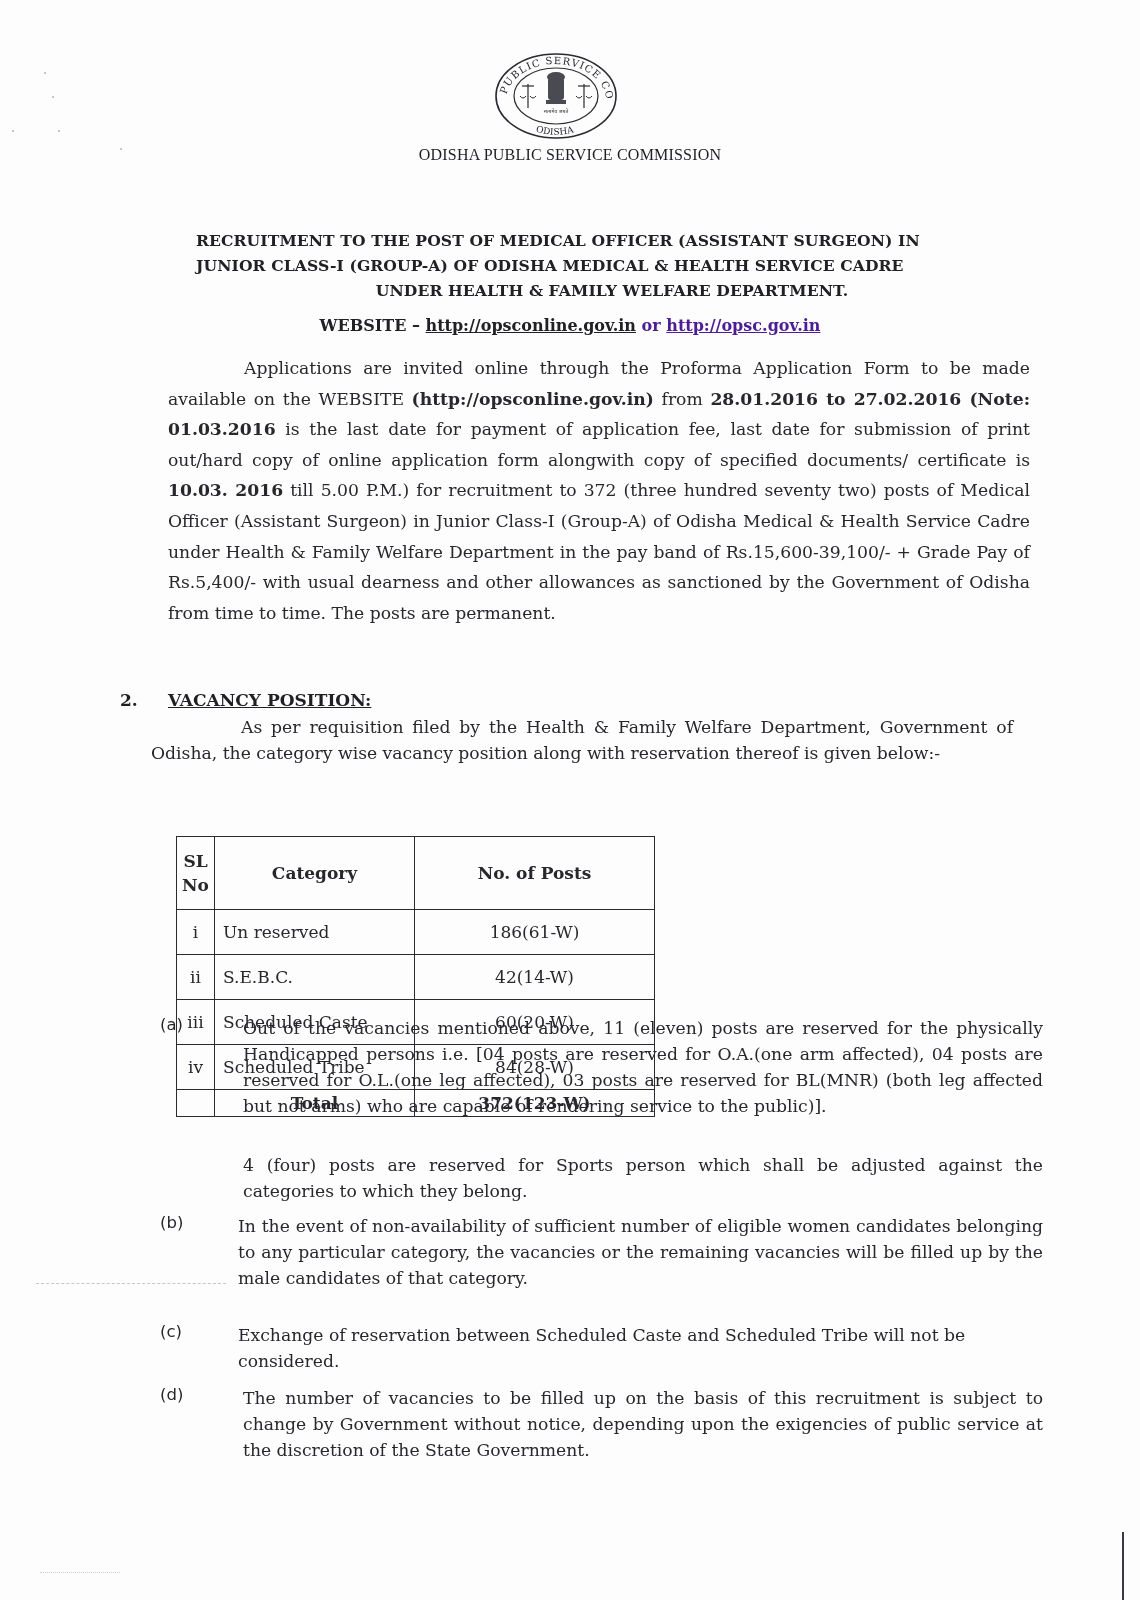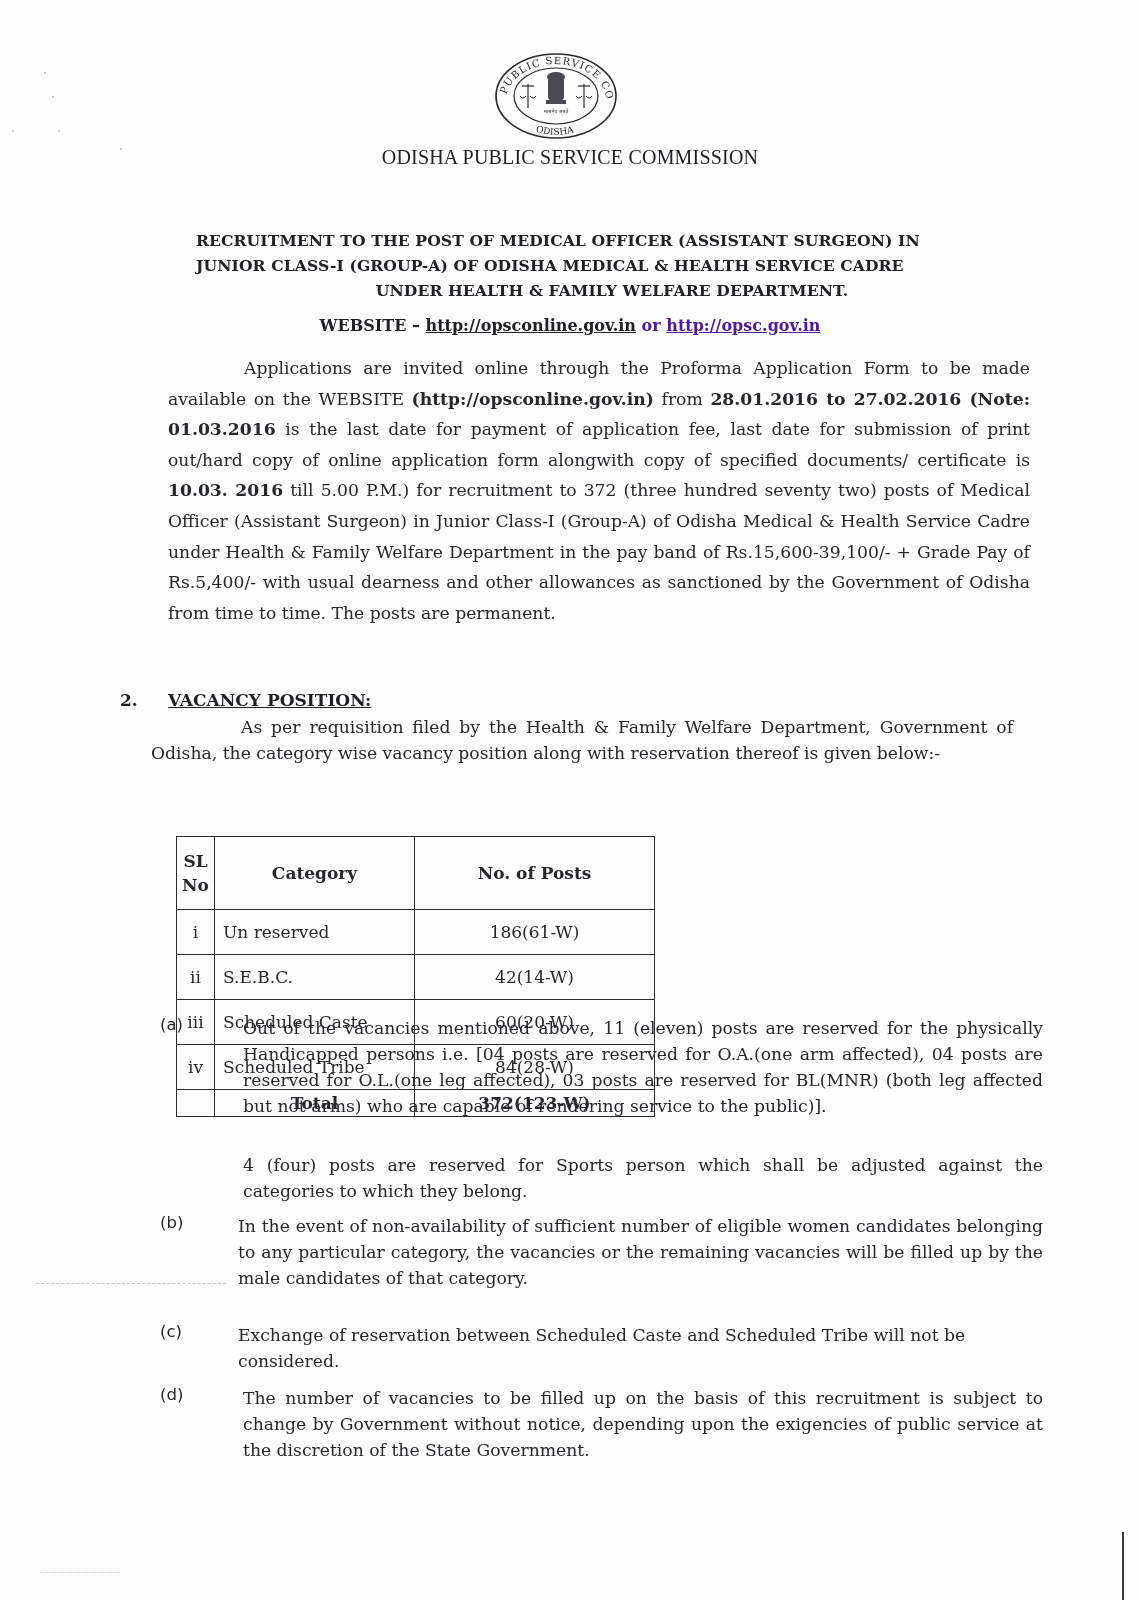--- a/index.html
+++ b/index.html
@@ -5,21 +5,21 @@
     * { box-sizing: border-box; margin: 0; padding: 0; }
     html, body { width: 1140px; height: 1600px; background: #ffffff; overflow: hidden; }
     body { position: relative; font-family: "DejaVu Serif", "Liberation Serif", serif; color: #1e1e22; }
 
     .page { position: absolute; left: 0; top: 0; width: 1140px; height: 1600px; background: #fdfdfd; }
 
     
     .seal { position: absolute; left: 492px; top: 50px; width: 128px; height: 90px; }
 
     .title-1 { position: absolute; left: 0; width: 1140px; top: 146px; text-align: center;
-      font-family: "Liberation Serif", serif; font-size: 20px; letter-spacing: 0.2px; color: #1f1f24; }
+      font-family: "Liberation Serif", serif; font-size: 16px; letter-spacing: 0.2px; color: #1f1f24; }
     .title-2 { position: absolute; left: 0; width: 1140px; top: 180px; text-align: center;
       font-family: "Liberation Serif", serif; font-size: 18px; font-weight: bold; letter-spacing: 0.8px; color: #1f1f24; }
 
     .subject { position: absolute; left: 168px; top: 228px; width: 860px;
       font-family: "DejaVu Serif", serif; font-weight: bold; font-size: 15.6px; line-height: 25px; color: #202025; letter-spacing: 0.1px; }
     .subject .line { display: block; white-space: nowrap; margin-left: 28px; }
     .subject .c { text-align: center; }
 
     .website { position: absolute; left: 0; width: 1140px; top: 316px; text-align: center;
       font-family: "DejaVu Serif", serif; font-size: 16px; font-weight: bold; color: #202025; }

